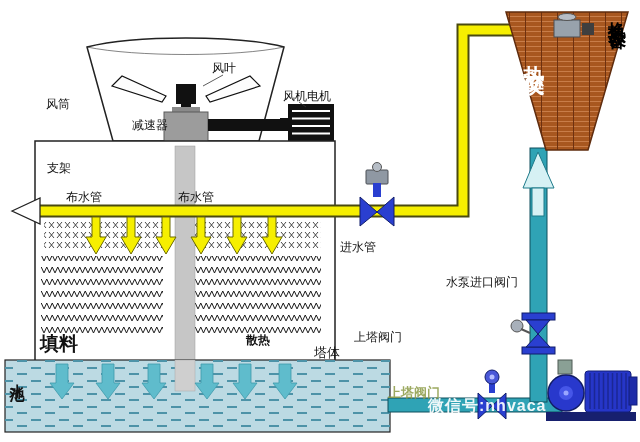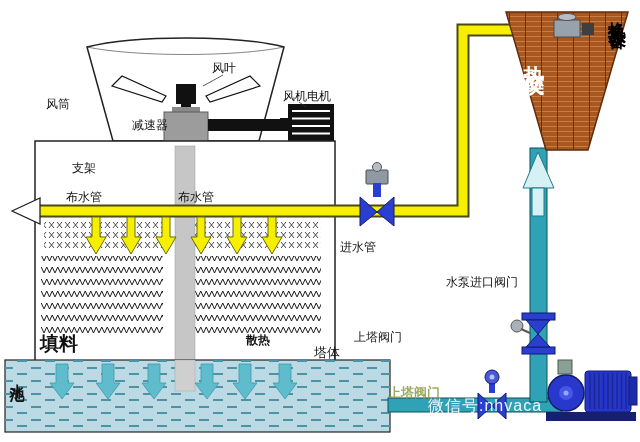--- a/index.html
+++ b/index.html
@@ -9,21 +9,21 @@
   .lbl{position:absolute;color:#111;line-height:1;white-space:nowrap;
        font-family:"Liberation Sans",sans-serif;font-size:12px;}
   .vert{writing-mode:vertical-rl;text-orientation:upright;}
   .hx-label{color:#fff;font-weight:bold;font-size:21px;letter-spacing:5px;}
   .hx-equip{font-weight:bold;font-size:18px;letter-spacing:3px;color:#000;}
   .pool-label{font-weight:bold;font-size:15px;letter-spacing:3px;}
   .fill-label{font-size:19px;font-weight:bold;}
   .heat-label{font-size:12px;font-weight:bold;}
   .body-label{font-size:13px;}
   .brand{font-size:13px;font-weight:bold;color:rgba(140,155,70,0.85);}
-  .wechat{font-size:16px;color:rgba(255,255,255,0.92);letter-spacing:1px;}
+  .wechat{font-size:16px;color:rgba(255,255,255,0.92);letter-spacing:1px;font-weight:bold;}
   
   .hotStroke{stroke:var(--hot_water,#f6ef00);}
   .hotFill{fill:var(--hot_water,#f6ef00);}
   .coldFill{fill:var(--cold_water,#2fa3b5);}
   .poolFill{fill:var(--pool_water,#bcdae3);}
   .valveFill{fill:var(--valve_blue,#2a3fd0);}
   .pumpFill{fill:var(--pump_blue,#2636c8);}
   .sprayFill{fill:var(--spray_arrow,#5fbccc);}
 </style>
 </head>
@@ -152,21 +152,21 @@
     <circle cx="566" cy="393" r="18" fill="#2838cc" stroke="#111c66" stroke-width="1.5"></circle>
     <circle cx="566" cy="393" r="7" fill="#4656e8"></circle>
     <circle cx="566" cy="393" r="2.5" fill="#9aa6ff"></circle>
   </g>
 </svg>
 
 <div class="lbl" style="left:212px;top:62px">风叶</div>
 <div class="lbl" style="left:46px;top:98px">风筒</div>
 <div class="lbl" style="left:283px;top:90px">风机电机</div>
 <div class="lbl" style="left:132px;top:119px">减速器</div>
-<div class="lbl" style="left:72px;top:162px">支架</div>
+<div class="lbl" style="left:47px;top:162px">支架</div>
 <div class="lbl" style="left:66px;top:191px">布水管</div>
 <div class="lbl" style="left:178px;top:191px">布水管</div>
 <div class="lbl" style="left:340px;top:241px">进水管</div>
 <div class="lbl fill-label" style="left:40px;top:334px">填料</div>
 <div class="lbl heat-label" style="left:246px;top:334px">散热</div>
 <div class="lbl body-label" style="left:314px;top:346px">塔体</div>
 <div class="lbl" style="left:354px;top:331px">上塔阀门</div>
 <div class="lbl" style="left:446px;top:276px">水泵进口阀门</div>
 <div class="lbl vert hx-label" style="left:524px;top:48px">热交换</div>
 <div class="lbl vert hx-equip" style="left:608px;top:8px">换热设备</div>

